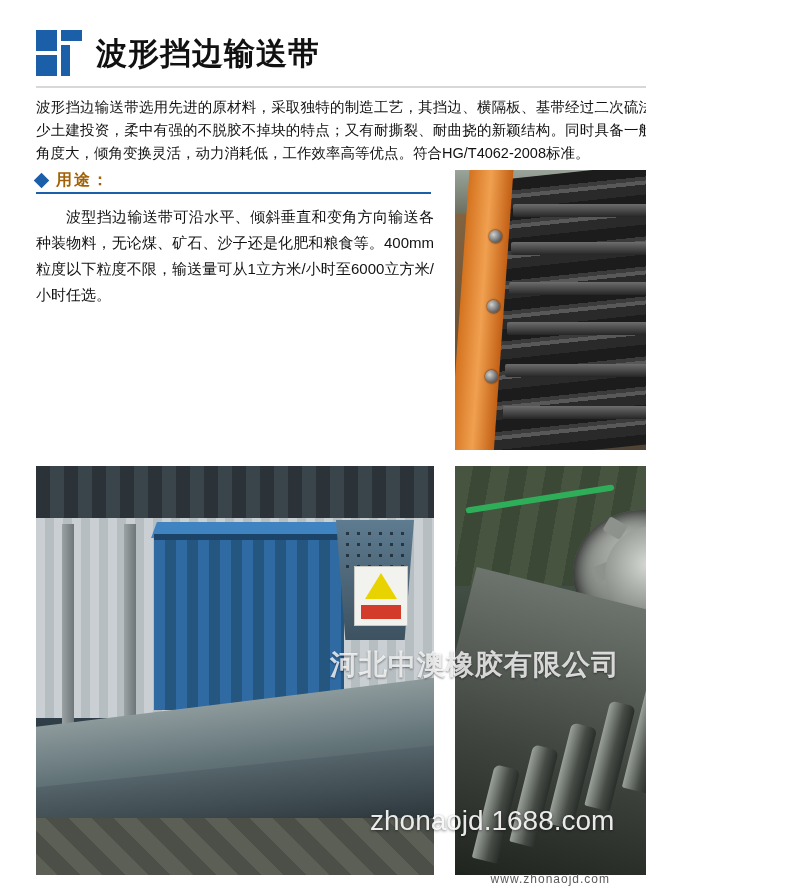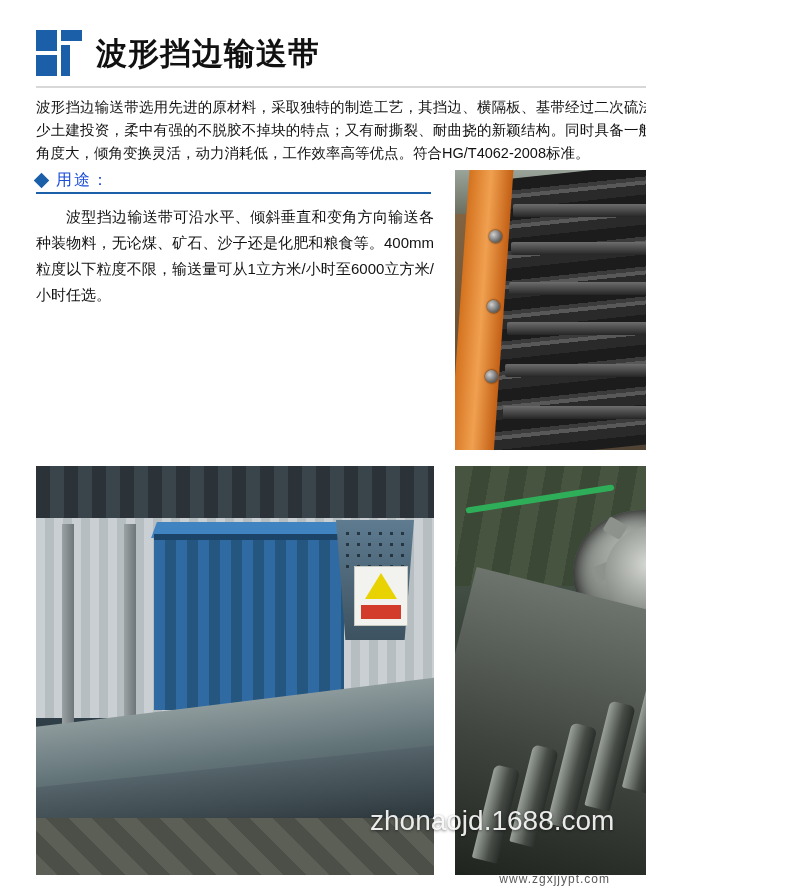--- a/index.html
+++ b/index.html
@@ -82,22 +82,22 @@
   .diamond {
     width: 11px;
     height: 11px;
     background: #1a5fa8;
     transform: rotate(45deg);
     margin-right: 9px;
     flex: none;
   }
   .section-label {
     font-size: 16px;
-    font-weight: normal;
-    color: #1d4ed8;
+    font-weight: bold;
+    color: #a16207;
     letter-spacing: 2px;
     white-space: nowrap;
   }
   .section-underline {
     position: absolute;
     left: 36px;
     top: 192px;
     width: 395px;
     height: 2px;
     background: #1a5fa8;
@@ -393,16 +393,17 @@
     <div class="br-belt"></div>
     <div class="br-wave" style="left:28px;  top:300px; height:96px; transform:rotate(14deg);"></div>
     <div class="br-wave" style="left:66px;  top:280px; height:100px; transform:rotate(14deg);"></div>
     <div class="br-wave" style="left:104px; top:258px; height:104px; transform:rotate(14deg);"></div>
     <div class="br-wave" style="left:142px; top:236px; height:108px; transform:rotate(14deg);"></div>
     <div class="br-wave" style="left:180px; top:214px; height:112px; transform:rotate(14deg);"></div>
     <div class="br-wave" style="left:218px; top:194px; height:114px; transform:rotate(14deg);"></div>
     <div class="br-wave" style="left:256px; top:174px; height:116px; transform:rotate(14deg);"></div>
   </div>
 
+  <div class="wm-company">河北中澳橡胶有限公司</div>
   <div class="wm-site">zhonaojd.1688.com</div>
-  <div class="wm-footer">www.zgxjjypt.com</div>
+  <div class="wm-footer">www.zhonaojd.com</div>
 
 </div>
 
 </body></html>

